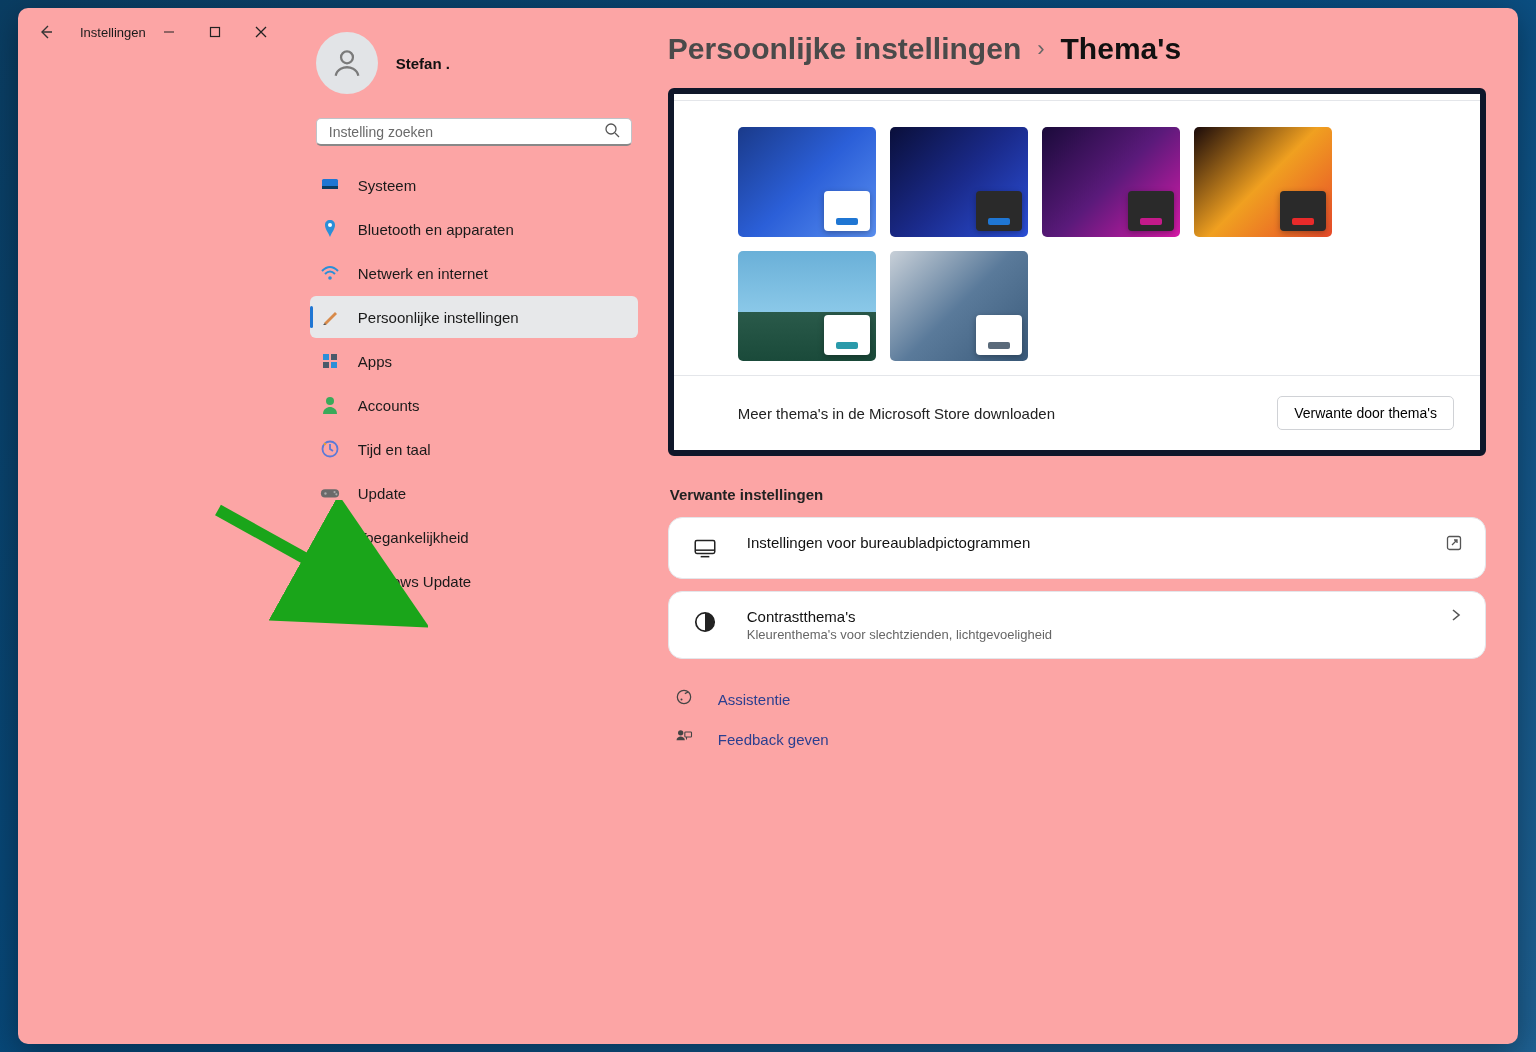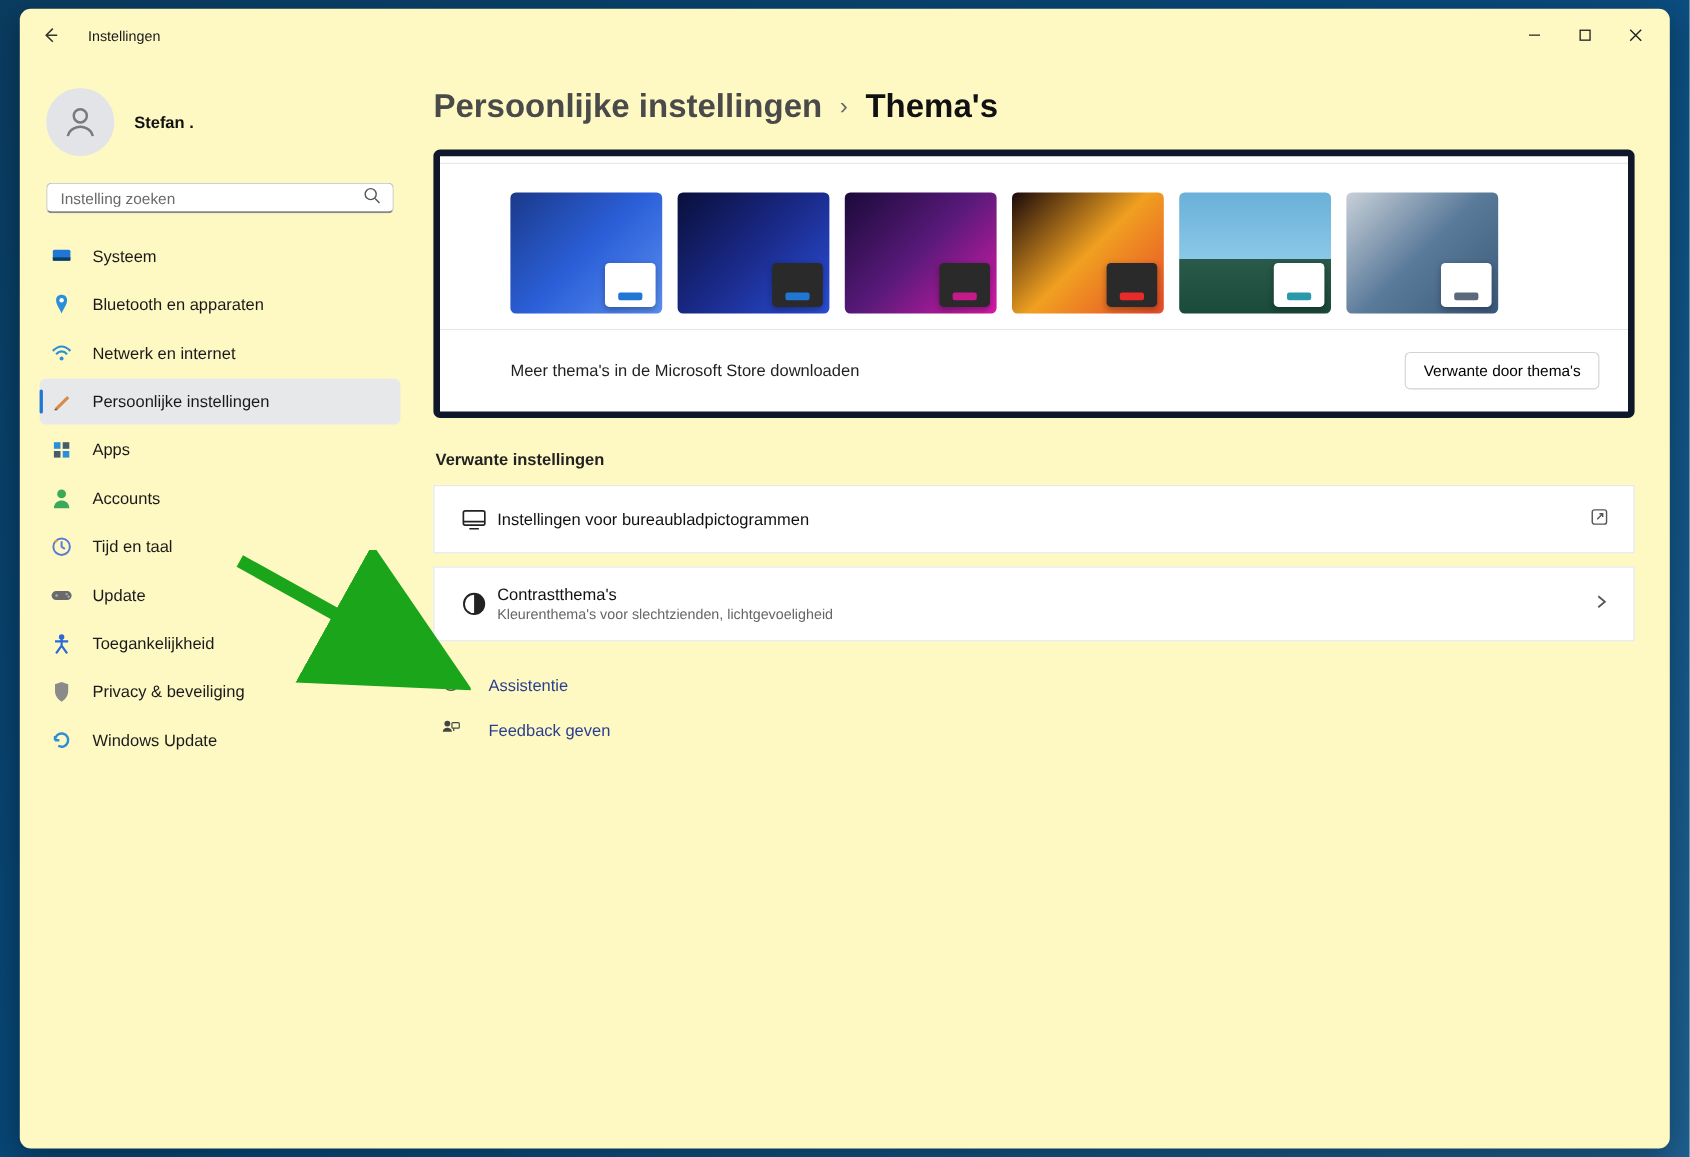--- a/index.html
+++ b/index.html
@@ -7,25 +7,25 @@
   font-family: "Segoe UI", -apple-system, sans-serif;
   background: linear-gradient(135deg, #0a3d62, #074a7d, #1e6091);
   width: 1536px;
   height: 1052px;
   overflow: hidden;
   position: relative;
 }
 .window {
   position: absolute;
   top: 8px; left: 18px; right: 18px; bottom: 8px;
-  background: #fef9c3;
+  background: #fca5a5;
   border-radius: 10px;
   box-shadow: 0 8px 32px rgba(0,0,0,.35);
   display: flex;
-  flex-direction: column;
+  flex-direction: row;
   overflow: hidden;
 }
 .titlebar {
   height: 48px;
   display: flex;
   align-items: center;
   padding: 0 8px;
 }
 .titlebar .back {
   width: 40px; height: 40px;
@@ -179,25 +179,25 @@
 }
 .section-title {
   font-size: 15px;
   font-weight: 600;
   color: #222;
   margin: 30px 0 14px 2px;
 }
 .linkcard {
   background: #fff;
   border: 1px solid #e4e6ea;
-  border-radius: 0;
-  display: flex;
-  align-items: center;
+  border-radius: 14px;
+  display: flex;
+  align-items: flex-start;
   padding: 16px 22px;
-  gap: 7px;
+  gap: 28px;
   cursor: pointer;
   margin-bottom: 12px;
 }
 .linkcard .ic {
   width: 28px; height: 28px;
   display: flex; align-items: center; justify-content: center;
 }
 .linkcard .main { flex: 1; }
 .linkcard .lbl { font-size: 15px; color: #111; }
 .linkcard .sub { font-size: 13px; color: #666; margin-top: 2px; }
@@ -350,28 +350,20 @@
             <span>Update</span>
           </div>
           <div class="navitem">
             <span class="navicon">
               <svg width="18" height="20" viewBox="0 0 18 20">
                 <circle cx="9" cy="4" r="2.5" fill="#2a6ad8"></circle>
                 <path d="M9 6 V12 M3 8 H15 M9 12 L4 19 M9 12 L14 19" stroke="#2a6ad8" stroke-width="2" fill="none"></path>
               </svg>
             </span>
             <span>Toegankelijkheid</span>
-          </div>
-          <div class="navitem">
-            <span class="navicon">
-              <svg width="16" height="20" viewBox="0 0 16 20">
-                <path d="M8 1 L14 3 V9 C14 14 11 17 8 19 C5 17 2 14 2 9 V3 Z" fill="#8a8a8a"></path>
-              </svg>
-            </span>
-            <span>Privacy &amp; beveiliging</span>
           </div>
           <div class="navitem">
             <span class="navicon">
               <svg width="18" height="18" viewBox="0 0 18 18">
                 <path d="M3 9 A6 6 0 1 1 6 14" stroke="#2a8fd8" stroke-width="2.2" fill="none"></path>
                 <path d="M3 9 L3 5 M3 9 L7 9" stroke="#2a8fd8" stroke-width="2.2"></path>
               </svg>
             </span>
             <span>Windows Update</span>
           </div>

